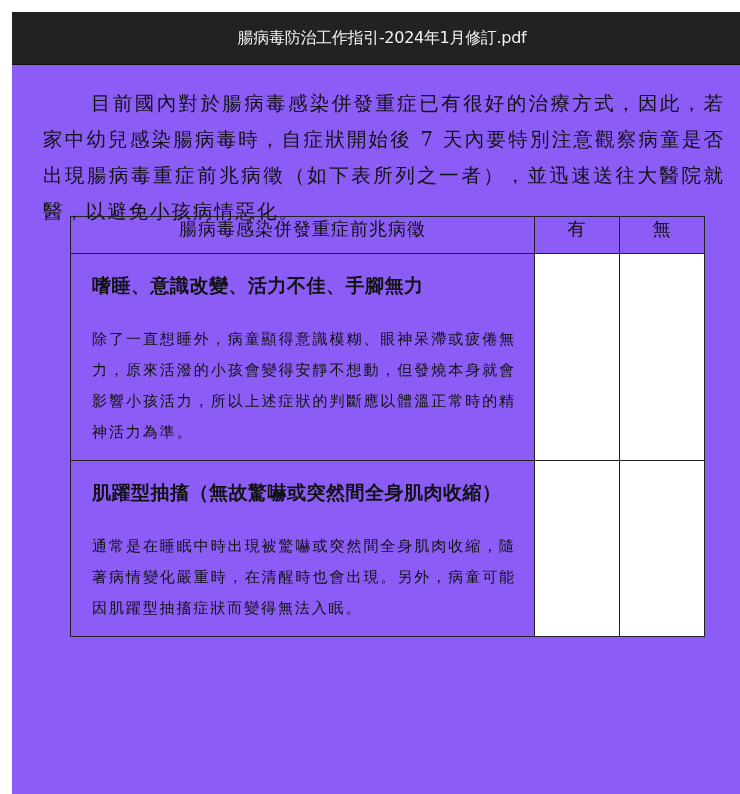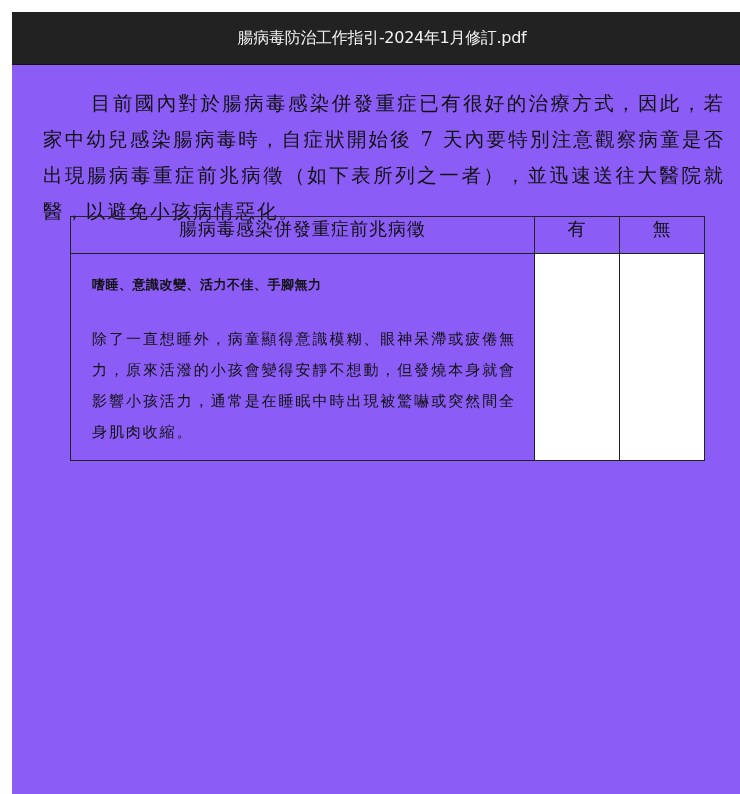--- a/index.html
+++ b/index.html
@@ -40,21 +40,21 @@
       height: 32px; font-size: 18px; text-align: center; vertical-align: middle;
       letter-spacing: 1px; padding-top: 0;
     }
     col.c1 { width: 464px; }
     col.c2 { width: 85px; }
     col.c3 { width: 85px; }
 
     .sign-cell { padding: 4px 6px 0 9px; }
     .sign-title {
       font-family: "DejaVu Sans", "Liberation Sans", sans-serif;
-      font-weight: bold; font-size: 13px; line-height: 30px; letter-spacing: 0.5px;
+      font-weight: bold; font-size: 19px; line-height: 30px; letter-spacing: 0.5px;
     }
     .sign-desc {
       font-size: 15px; line-height: 31px; letter-spacing: 1.9px;
       text-align: justify;
     }
     .check-cell { background: #fff; }
 
     tr.r1 td { height: 157px; }
     tr.r2 td { height: 125px; }
     tr.r3 td { height: 126px; }
@@ -81,21 +81,29 @@
       <tr>
         <th>腸病毒感染併發重症前兆病徵</th>
         <th>有</th>
         <th>無</th>
       </tr>
     </thead>
     <tbody>
       <tr class="r1">
         <td class="sign-cell">
           <div class="sign-title">嗜睡、意識改變、活力不佳、手腳無力</div>
-          <div class="sign-desc">除了一直想睡外，病童顯得意識模糊、眼神呆滯或疲倦無力，原來活潑的小孩會變得安靜不想動，但發燒本身就會影響小孩活力，通常是在睡眠中時出現被驚嚇或突然間全身肌肉收縮。</div>
+          <div class="sign-desc">除了一直想睡外，病童顯得意識模糊、眼神呆滯或疲倦無力，原來活潑的小孩會變得安靜不想動，但發燒本身就會影響小孩活力，所以上述症狀的判斷應以體溫正常時的精神活力為準。</div>
+        </td>
+        <td class="check-cell"></td>
+        <td class="check-cell"></td>
+      </tr>
+      <tr class="r2">
+        <td class="sign-cell">
+          <div class="sign-title">肌躍型抽搐（無故驚嚇或突然間全身肌肉收縮）</div>
+          <div class="sign-desc">通常是在睡眠中時出現被驚嚇或突然間全身肌肉收縮，隨著病情變化嚴重時，在清醒時也會出現。另外，病童可能因肌躍型抽搐症狀而變得無法入眠。</div>
         </td>
         <td class="check-cell"></td>
         <td class="check-cell"></td>
       </tr>
     </tbody>
   </table>
 
 </div>
 
 </body></html>

